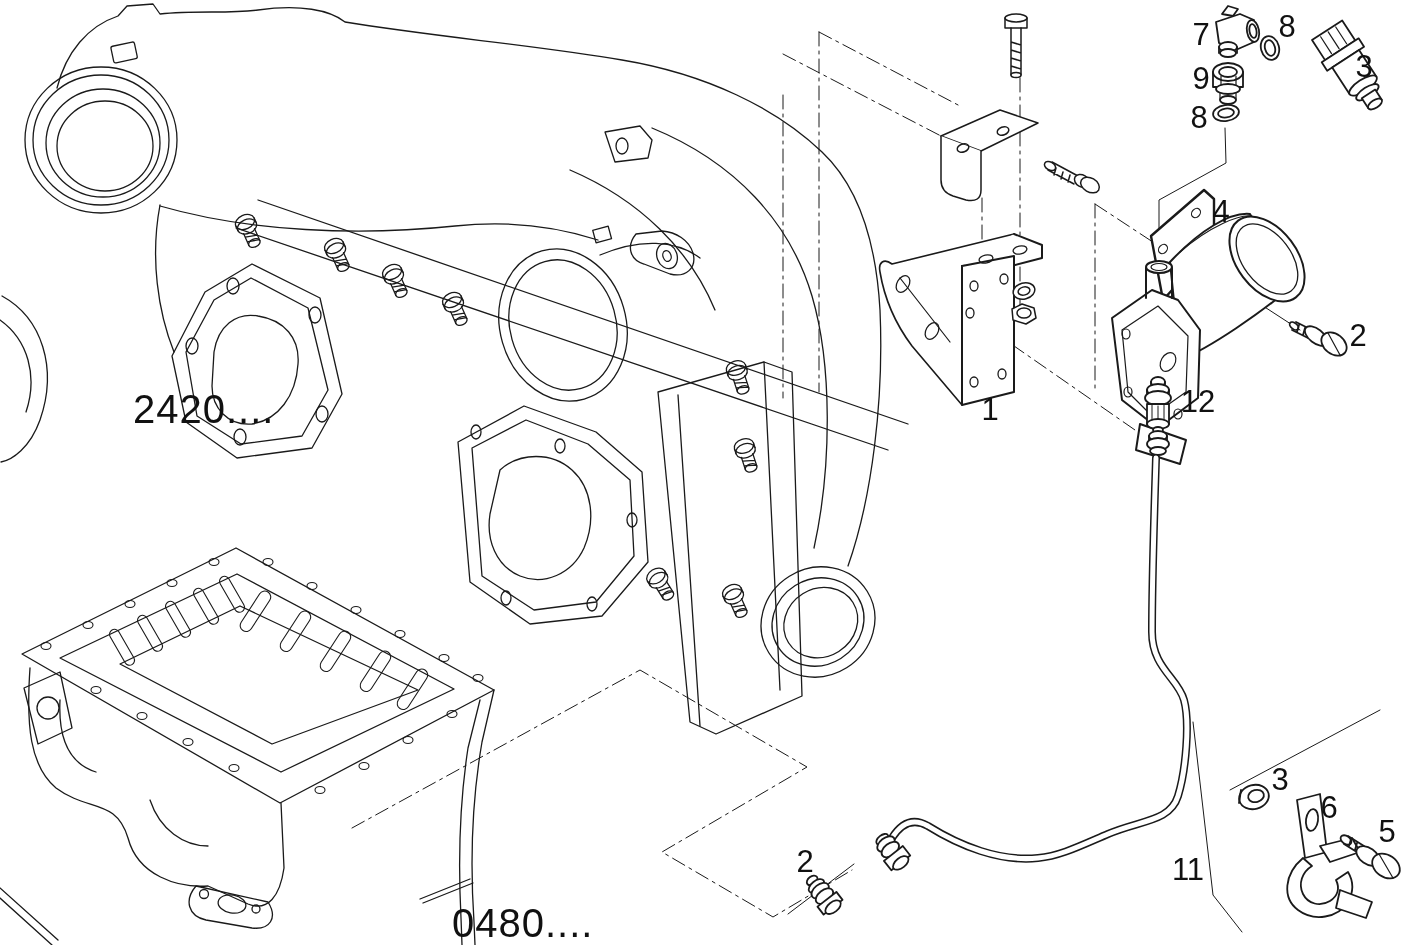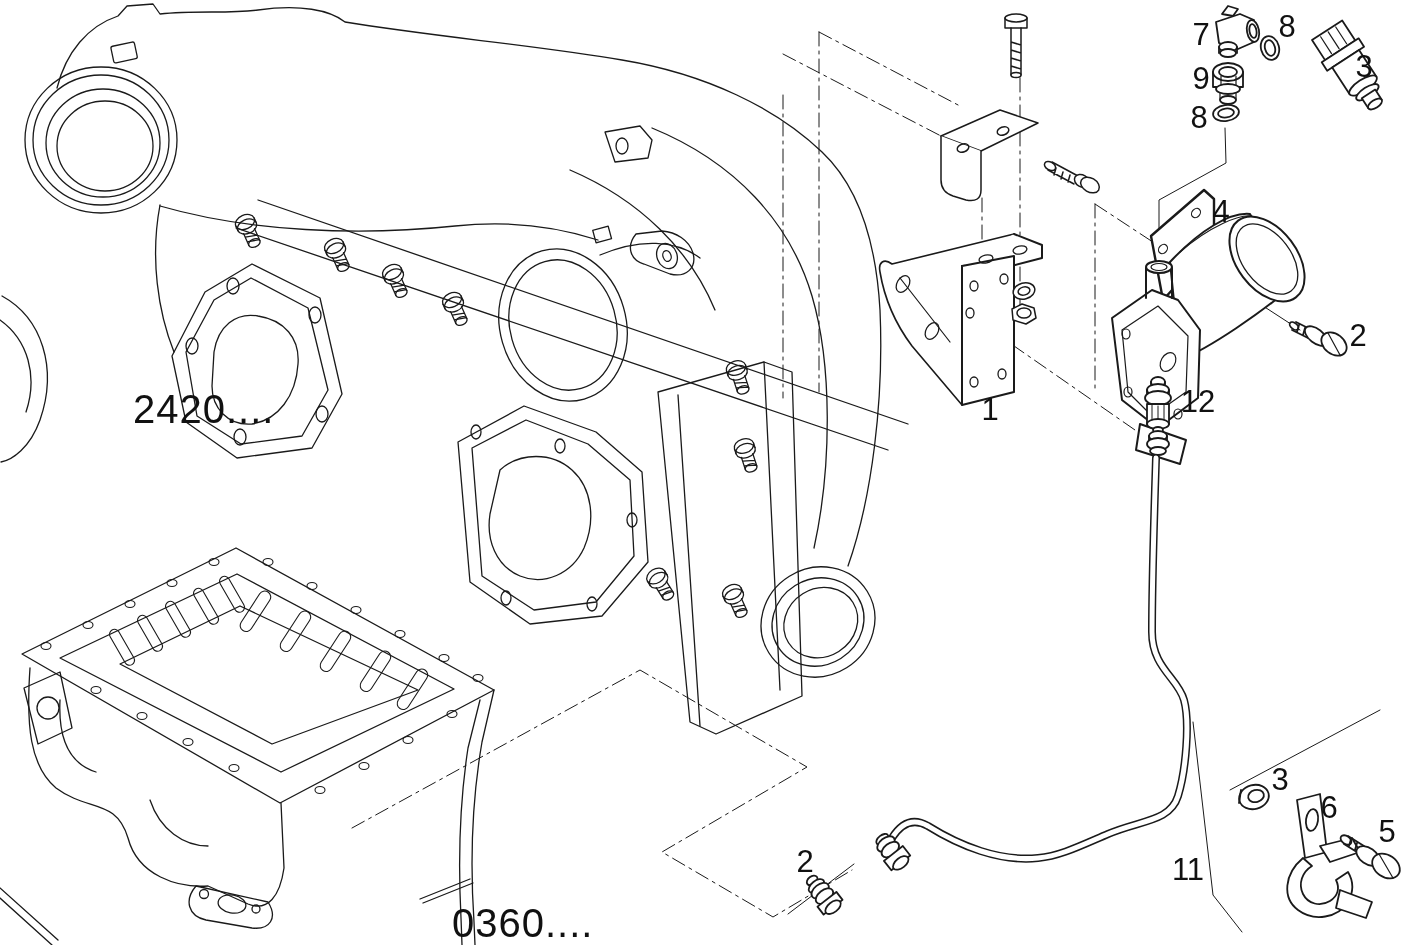--- a/index.html
+++ b/index.html
@@ -352,15 +352,15 @@
   <div class="callout" style="left:1358px;top:335px">2</div>
   <div class="callout" style="left:1198px;top:401px">12</div>
   <div class="callout" style="left:990px;top:409px">1</div>
   <div class="callout" style="left:805px;top:861px">2</div>
   <div class="callout" style="left:1188px;top:869px">11</div>
   <div class="callout" style="left:1280px;top:779px">3</div>
   <div class="callout" style="left:1329px;top:807px">6</div>
   <div class="callout" style="left:1387px;top:831px">5</div>
 
   <div class="ref" style="left:133px;top:389px">2420....</div>
-  <div class="ref" style="left:452px;top:903px">0360....</div>
+  <div class="ref" style="left:452px;top:903px">0480....</div>
 
 </div>
 
 </body></html>

